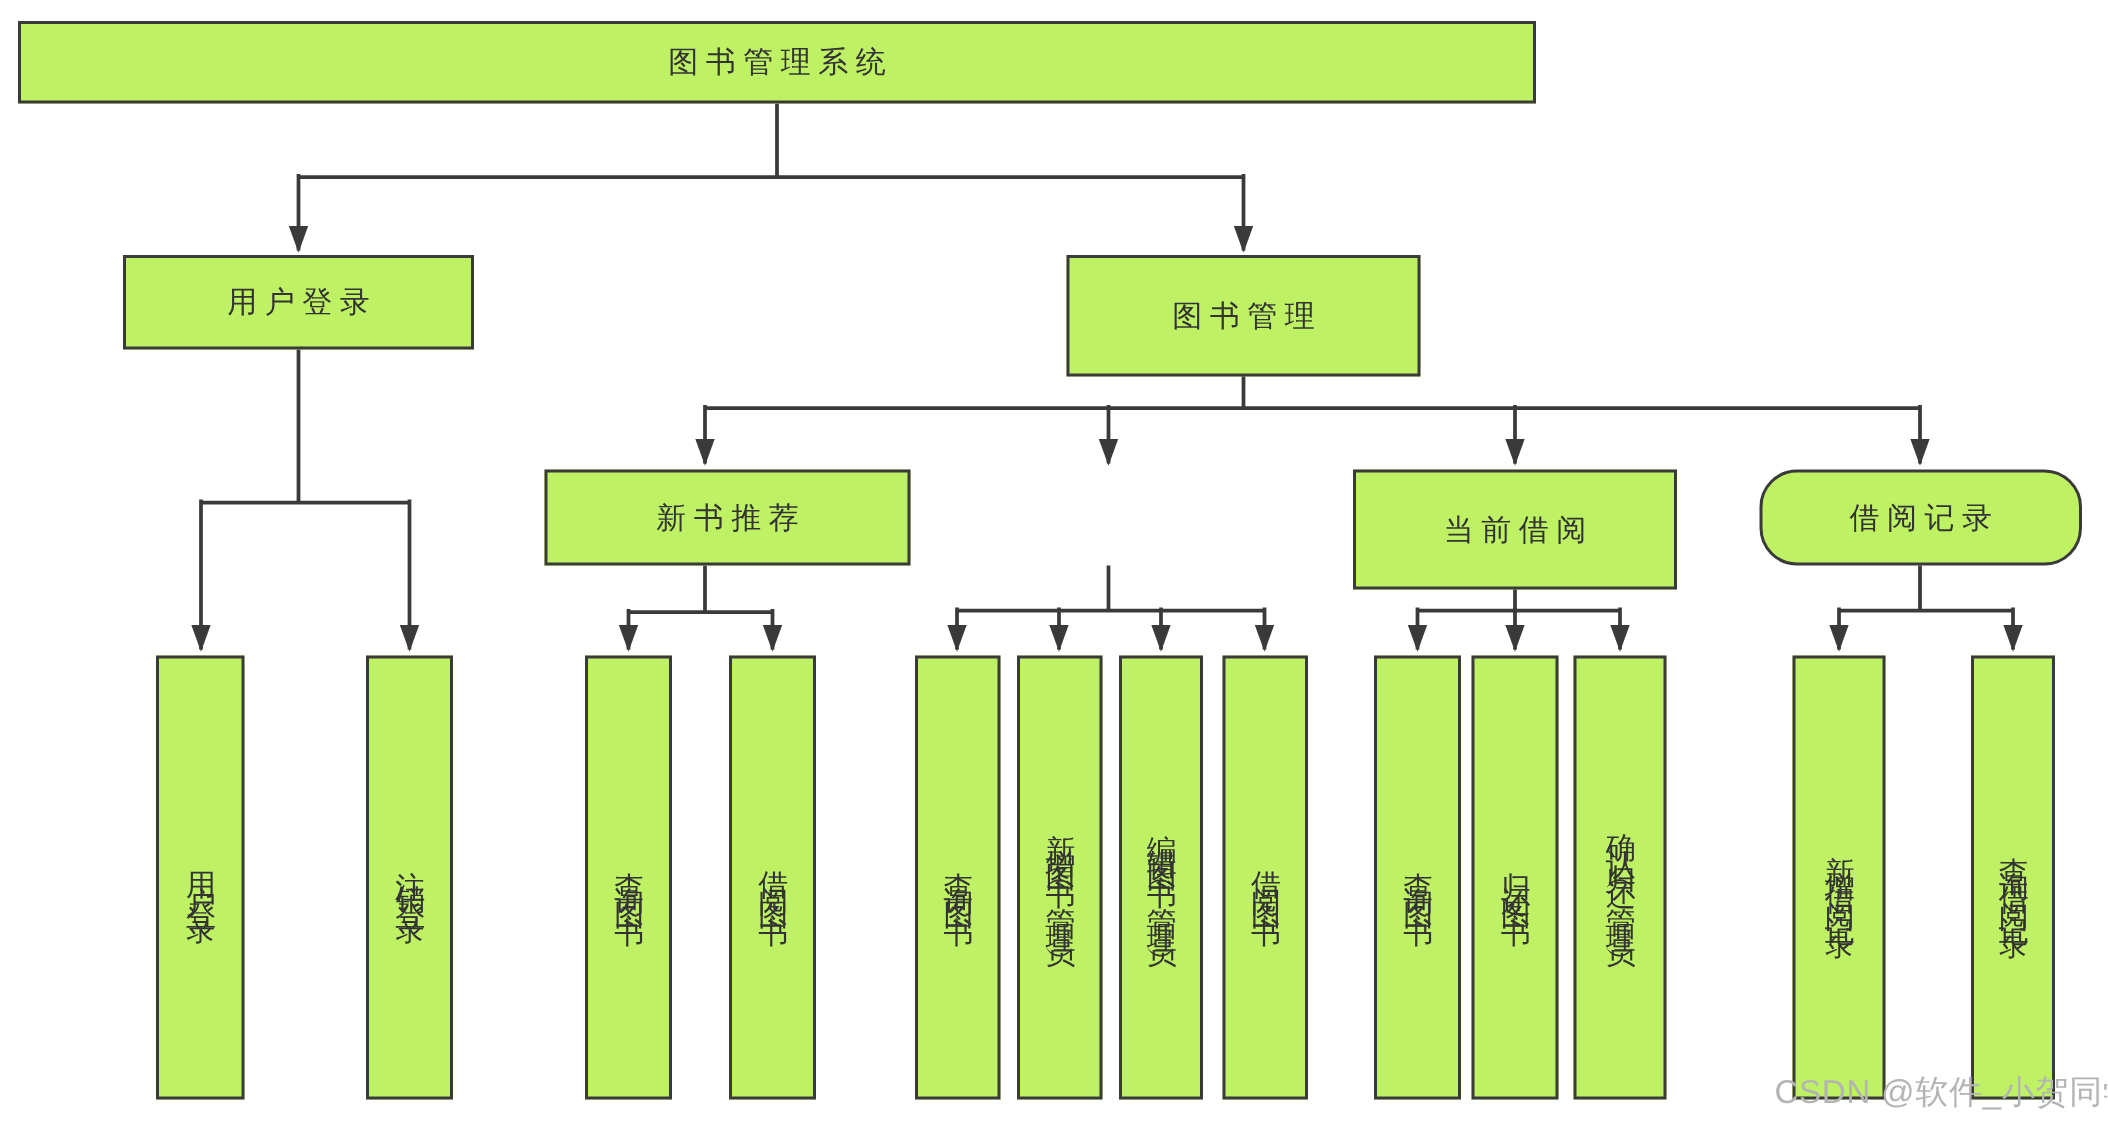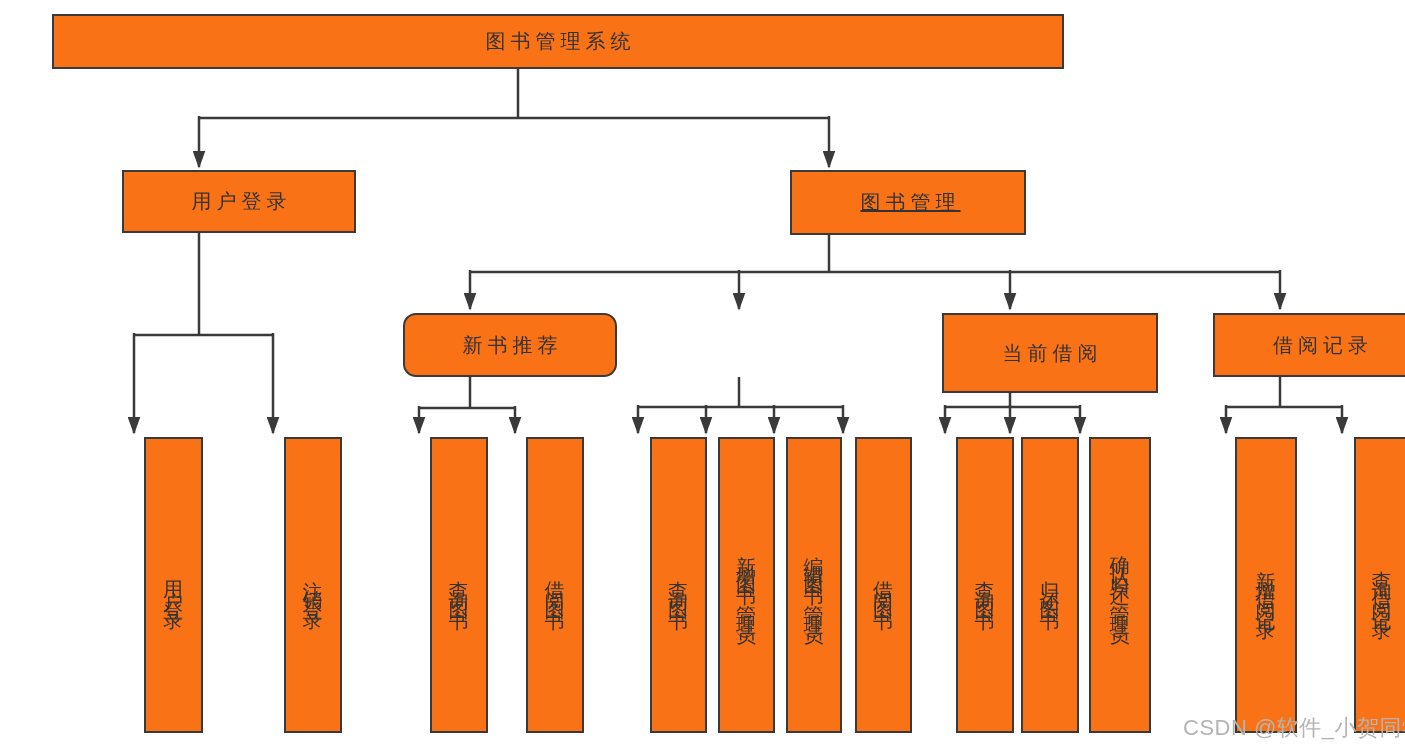--- a/index.html
+++ b/index.html
@@ -13,28 +13,27 @@
   }
   #connectors {
     position: absolute;
     left: 0; top: 0;
     width: 1405px; height: 747px;
     z-index: 0;
   }
   .node {
     position: absolute;
     box-sizing: border-box;
-    background: #f97316;
+    background: #bef264;
     border: 2.5px solid #3a3a3a;
     display: flex;
     align-items: center;
     justify-content: center;
     color: #333333;
     z-index: 1;
-    margin-left: 40px;
   }
   .h-label {
     font-size: 20px;
     letter-spacing: 5px;
     text-indent: 5px;
     white-space: nowrap;
   }
   .leaf {
     top: 437px;
     height: 296px;
@@ -112,31 +111,31 @@
     </g>
   </svg>
 
   <div class="node" style="left:12px; top:14px; width:1012px; height:55px;">
     <span class="h-label">图书管理系统</span>
   </div>
 
   <div class="node" style="left:82px; top:170px; width:234px; height:63px;">
     <span class="h-label">用户登录</span>
   </div>
-  <div class="node" style="left:750px; top:170px; width:236px; height:65px;text-decoration:underline;">
+  <div class="node" style="left:711px; top:170px; width:236px; height:81px;">
     <span class="h-label">图书管理</span>
   </div>
 
-  <div class="node" style="left:363px; top:313px; width:214px; height:64px;border-radius:13px;">
+  <div class="node" style="left:363px; top:313px; width:244px; height:64px;">
     <span class="h-label">新书推荐</span>
   </div>
   <div class="node" style="left:902px; top:313px; width:216px; height:80px;">
     <span class="h-label">当前借阅</span>
   </div>
-  <div class="node" style="left:1173px; top:313px; width:215px; height:64px;">
+  <div class="node" style="left:1173px; top:313px; width:215px; height:64px;border-radius:25px;">
     <span class="h-label">借阅记录</span>
   </div>
 
   <div class="node leaf" style="left:104px; width:59px;">
     <span class="v-label">用户登录</span>
   </div>
   <div class="node leaf" style="left:244px; width:58px;">
     <span class="v-label">注销登录</span>
   </div>
   <div class="node leaf" style="left:390px; width:58px;">

